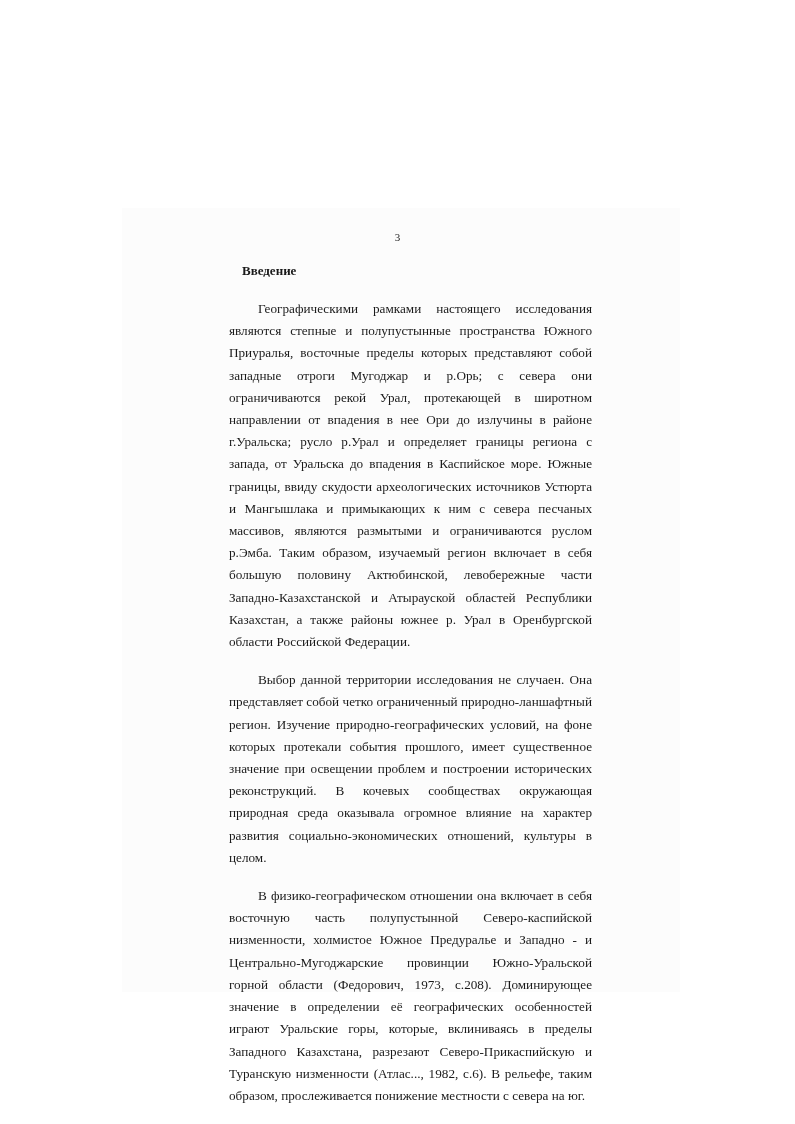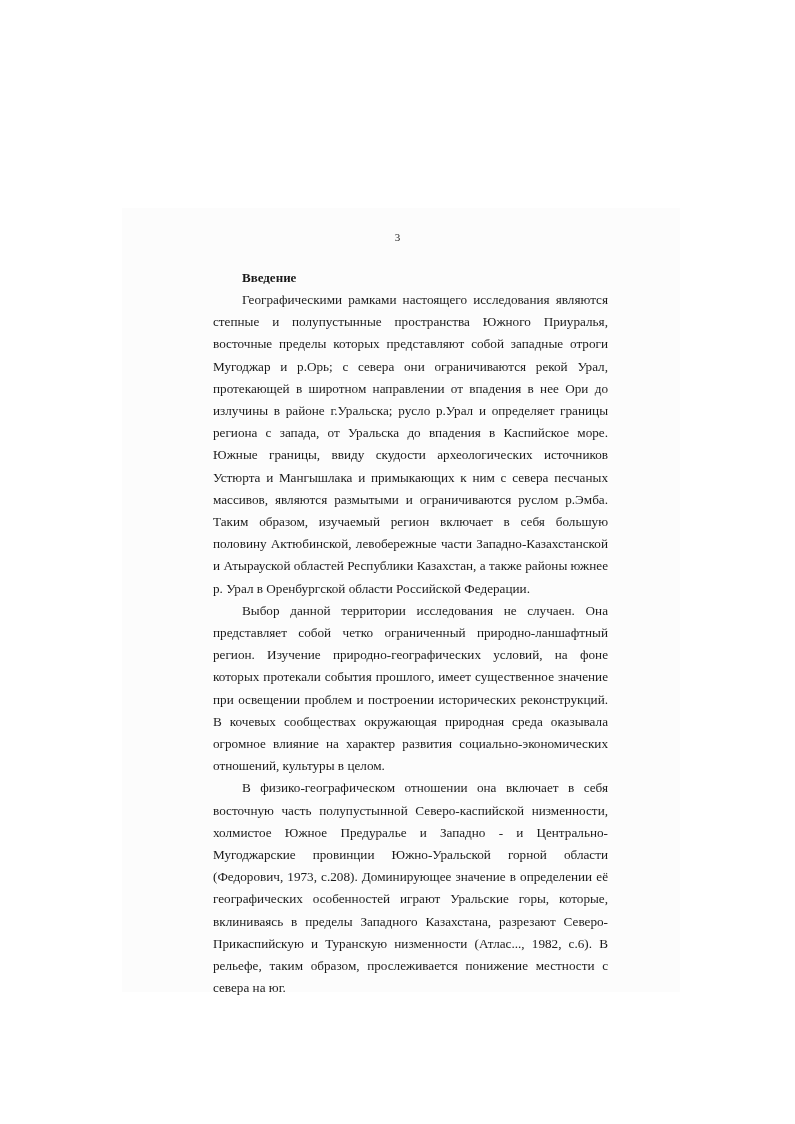--- a/index.html
+++ b/index.html
@@ -29,36 +29,36 @@
       width: 795px;
       top: 230px;
       text-align: center;
       font-size: 11px;
       line-height: 14px;
       color: #222;
     }
     .content {
       position: absolute;
       left: 213px;
-      top: 267px;
+      top: 260px;
       width: 395px;
     }
     .heading {
       font-weight: bold;
       font-size: 13px;
       line-height: 22px;
       margin: 0 0 0 29px;
       height: 22px;
     }
     .para {
       font-size: 13.2px;
       line-height: 22.2px;
       text-align: justify;
       text-indent: 29px;
-      margin: 0;
+      margin: 16px;
       hyphens: none;
     }
   </style>
 </head>
 <body>
 
 <div class="scan-region"></div>
 
 <div class="page-number">3</div>
 

